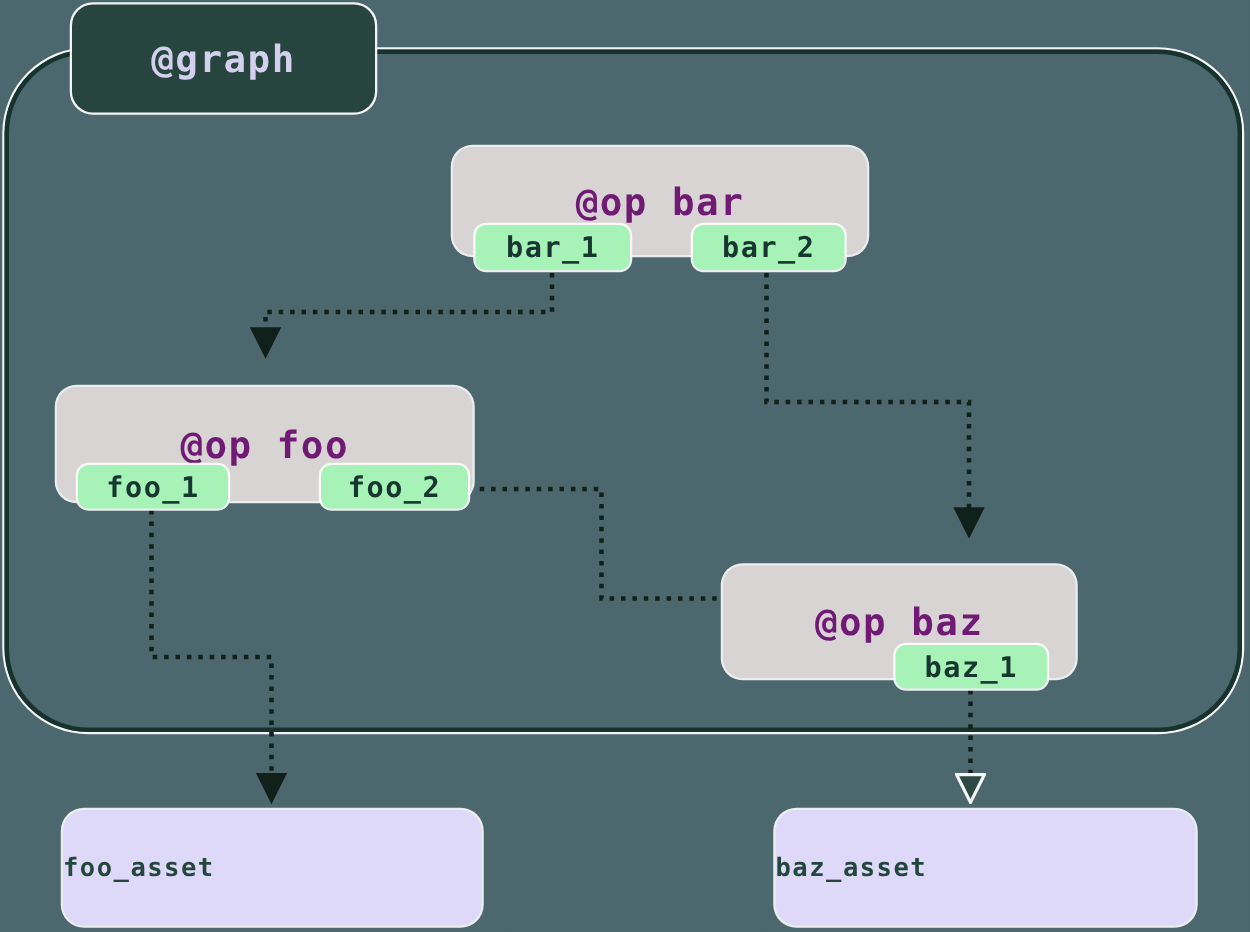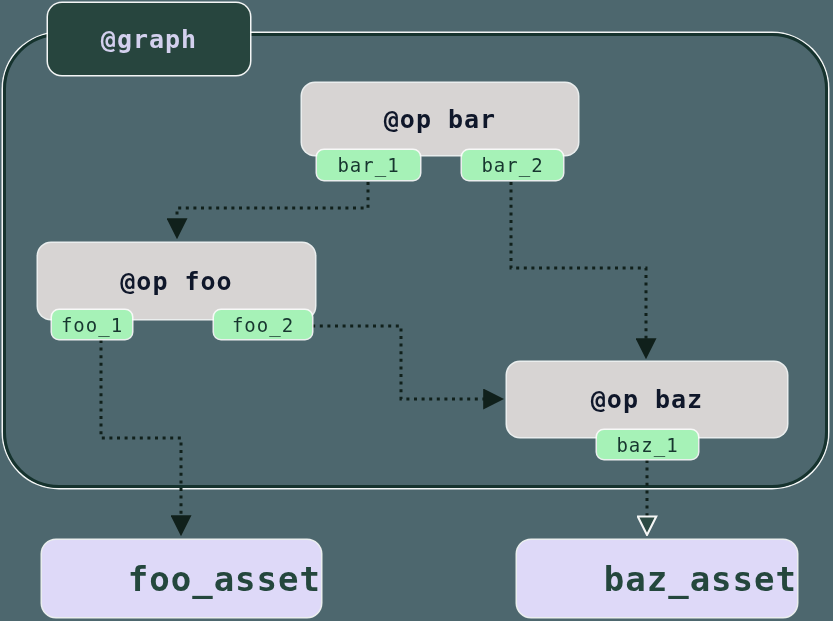--- a/index.html
+++ b/index.html
@@ -25,45 +25,46 @@
     display:flex;align-items:center;justify-content:center;
     color:#d3d0ee;font-size:25px;font-weight:600;letter-spacing:1px;
     z-index:4;
     margin-left:11px;
   }
   
   .op-node{
     background:#d7d4d3;border-radius:13px;
     box-shadow:0 0 0 1.5px rgba(252,253,252,.9);
     display:flex;align-items:center;justify-content:center;
-    color:#0f172a;font-size:25px;font-weight:600;letter-spacing:1px;
+    color:#701a75;font-size:25px;font-weight:600;letter-spacing:1px;
     z-index:3;
+    margin-top:15px;
   }
   .op-bar{left:302px;top:83px;width:276px;height:72px;}
   .op-foo{left:38px;top:243px;width:277px;height:76px;}
-  .op-baz{left:507px;top:362px;width:280px;height:75px;}
+  .op-baz{left:482px;top:362px;width:235px;height:75px;}
   
   .out-tab{
     background:#a6f2b7;border-radius:7px;
     box-shadow:0 0 0 1.5px rgba(252,253,252,.9);
     display:flex;align-items:center;justify-content:center;
-    color:#17362f;font-size:19px;font-weight:400;letter-spacing:1px;
+    color:#17362f;font-size:19px;font-weight:700;letter-spacing:1px;
     z-index:4;
   }
   .tab-bar1{left:317px;top:150px;width:103px;height:30px;}
   .tab-bar2{left:462px;top:150px;width:101px;height:30px;justify-content:center;}
-  .tab-foo1{left:52px;top:310px;width:80px;height:29px;}
+  .tab-foo1{left:52px;top:310px;width:100px;height:29px;}
   .tab-foo2{left:214px;top:310px;width:98px;height:29px;}
   .tab-baz1{left:597px;top:430px;width:101px;height:29px;}
   
   .asset-node{
     background:#ded9f8;border-radius:14px;
     box-shadow:0 0 0 1.5px rgba(252,253,252,.9);
-    display:flex;align-items:center;justify-content:flex-end;
-    color:#24473d;font-size:34px;font-weight:600;letter-spacing:1px;
+    display:flex;align-items:center;justify-content:flex-start;
+    color:#24473d;font-size:17px;font-weight:600;letter-spacing:1px;
     z-index:3;
   }
   .asset-foo{left:42px;top:540px;width:279px;height:77px;}
   .asset-baz{left:517px;top:540px;width:280px;height:77px;}
   
   .edges{left:0;top:0;z-index:2;}
 </style>
 </head>
 <body>
 

